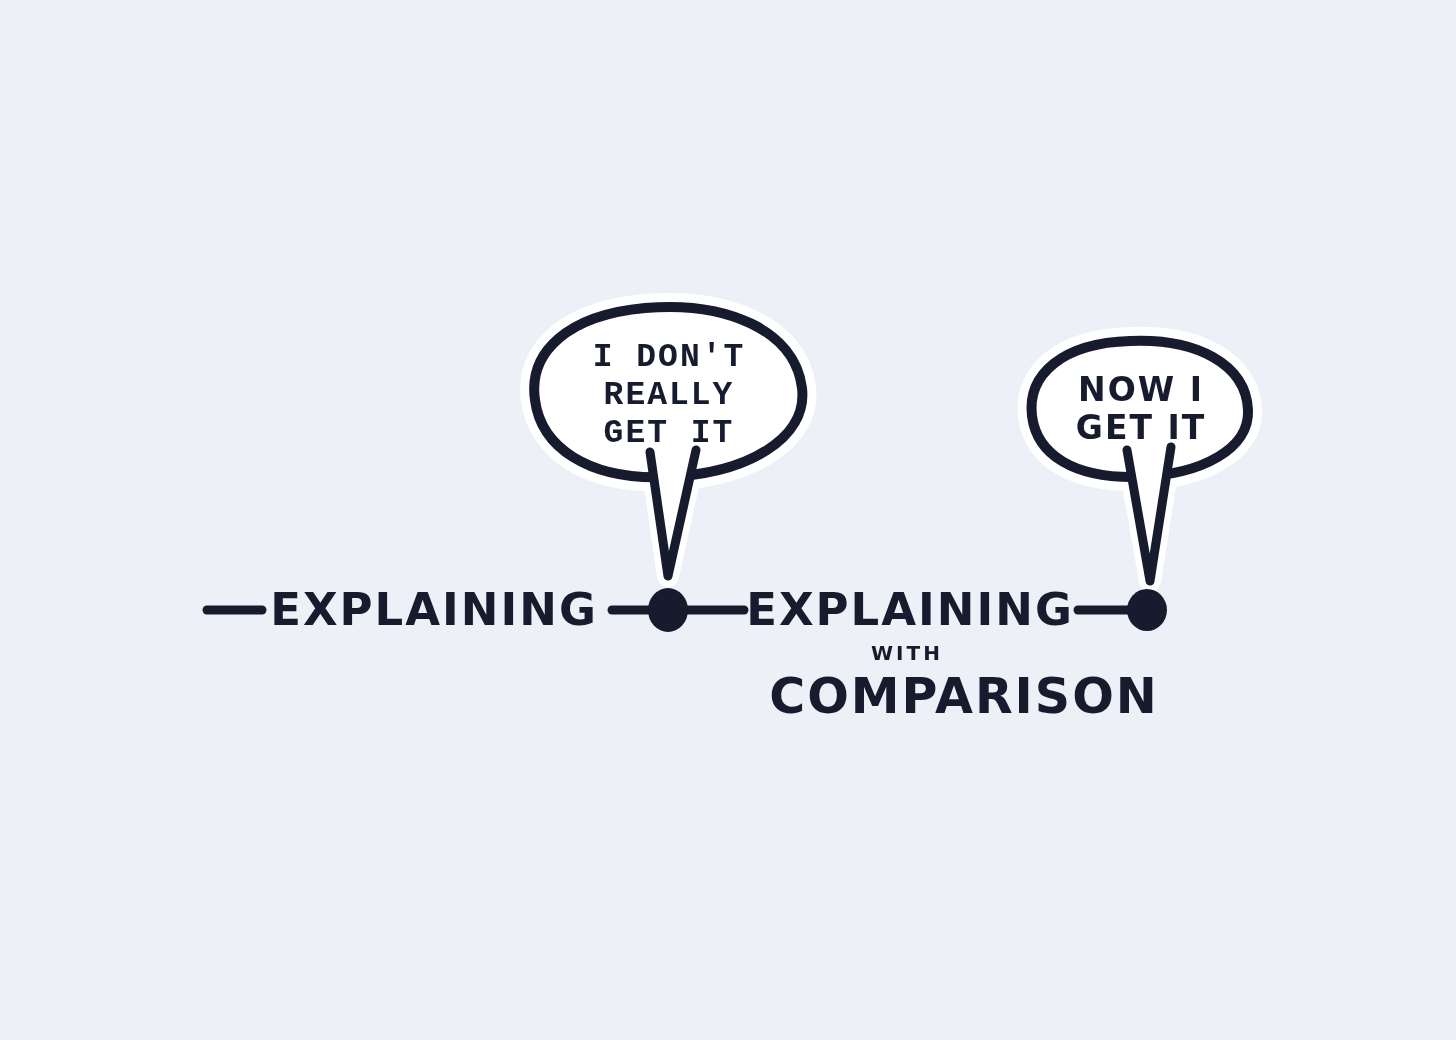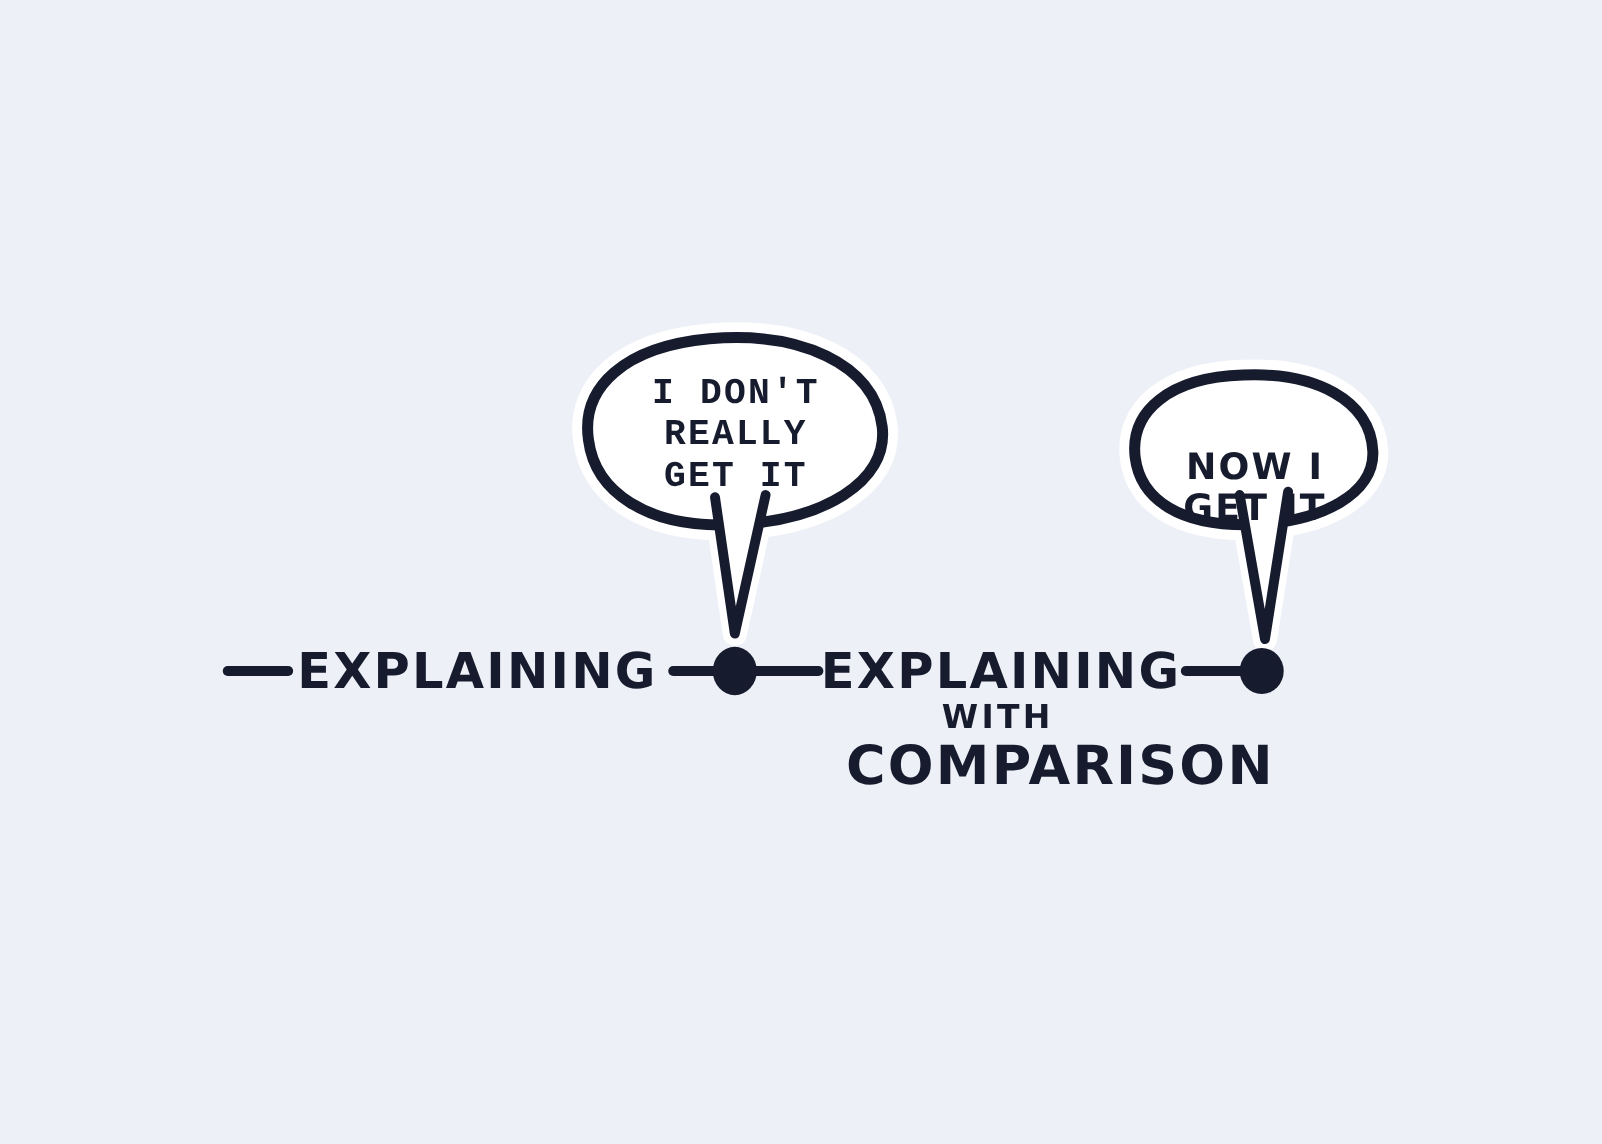--- a/index.html
+++ b/index.html
@@ -77,21 +77,21 @@
     line-height: 38px;
     letter-spacing: 2px;
   }
   .stage-label {
     font-size: 45px;
     line-height: 45px;
     letter-spacing: 2px;
     text-align: right;
   }
   .with-label {
-    font-size: 30px;
+    font-size: 20px;
     line-height: 32px;
     letter-spacing: 3px;
   }
   .comparison-label {
     font-size: 49px;
     line-height: 49px;
     letter-spacing: 2px;
   }
 </style>
 </head>
@@ -118,21 +118,21 @@
   </g>
 
   <ellipse class="node-dot" cx="668" cy="610" rx="20" ry="22"></ellipse>
   <ellipse class="node-dot" cx="1147" cy="610" rx="20" ry="21"></ellipse>
 </svg>
 
 <div class="txt bubble-text" style="left:669px; top:339px;font-family:Liberation Mono, monospace;">I DON'T
 REALLY
 GET IT</div>
 
-<div class="txt bubble-text" style="left:1141px; top:371px;margin-top:34px;">NOW I
+<div class="txt bubble-text" style="left:1141px; top:371px;">NOW I
 GET IT</div>
 
 <div class="txt stage-label" style="left:434px; top:587px;">EXPLAINING</div>
 
 <div class="txt stage-label" style="left:910px; top:587px;">EXPLAINING</div>
 
 <div class="txt with-label" style="left:907px; top:637px;">WITH</div>
 
 <div class="txt comparison-label" style="left:964px; top:672px;">COMPARISON</div>
 

